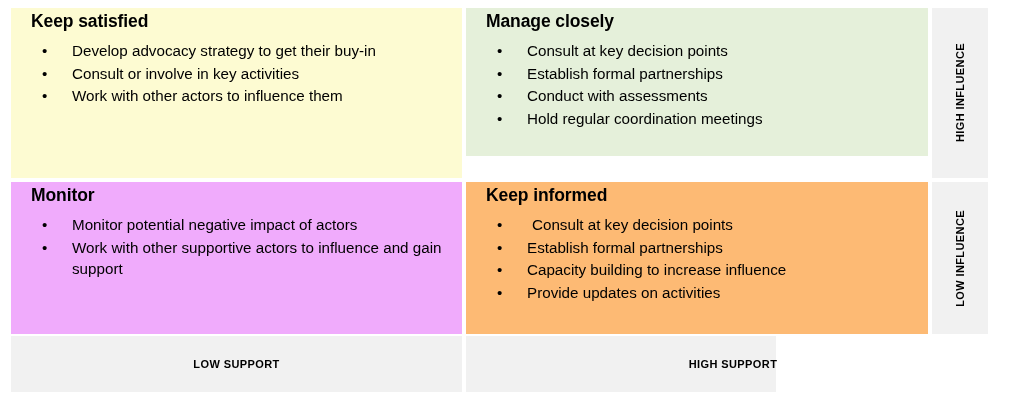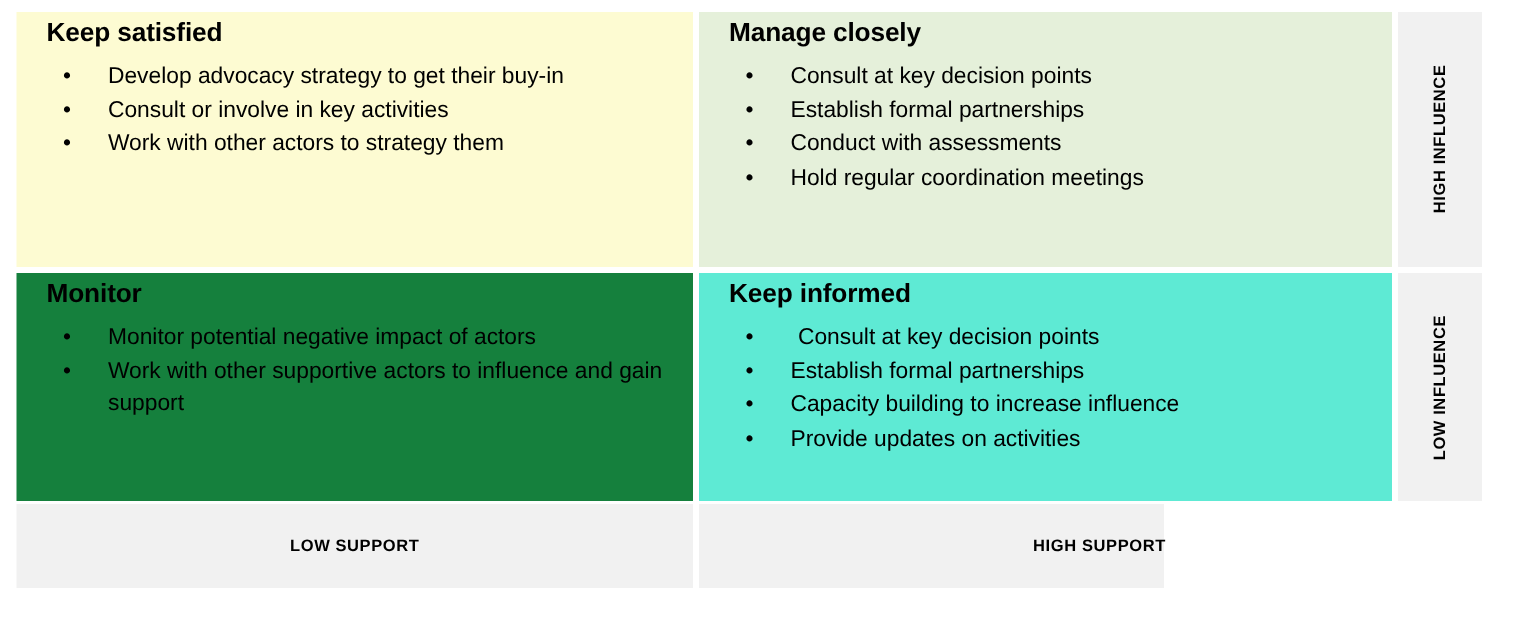--- a/index.html
+++ b/index.html
@@ -34,36 +34,36 @@
     left: 11px;
     top: 8px;
     width: 451px;
     height: 170px;
     background: #fdfbd2;
   }
   #quad-manage-closely {
     left: 466px;
     top: 8px;
     width: 462px;
-    height: 170px;
+    height: 148px;
     background: #e5f0da;
   }
   #quad-monitor {
     left: 11px;
     top: 182px;
     width: 451px;
     height: 152px;
-    background: #15803d;
+    background: #f0abfc;
   }
   #quad-keep-informed {
     left: 466px;
     top: 182px;
     width: 462px;
     height: 152px;
-    background: #5eead4;
+    background: #fdba74;
   }
 
   .quad-title {
     font-size: 17.5px;
     font-weight: bold;
     color: #000000;
     margin: 0 0 9px 0;
     letter-spacing: -0.1px;
     line-height: 1.1;
   }
@@ -180,21 +180,21 @@
       <li>
         <span class="bullet-glyph">•</span>
         <span>Develop advocacy strategy to get their buy-in</span>
       </li>
       <li>
         <span class="bullet-glyph">•</span>
         <span>Consult or involve in key activities</span>
       </li>
       <li>
         <span class="bullet-glyph">•</span>
-        <span>Work with other actors to strategy them</span>
+        <span>Work with other actors to influence them</span>
       </li>
     </ul>
   </div>
 
   <div class="quadrant" id="quad-manage-closely">
     <div class="quad-title">Manage closely</div>
     <ul class="quad-list">
       <li>
         <span class="bullet-glyph">•</span>
         <span>Consult at key decision points</span>

